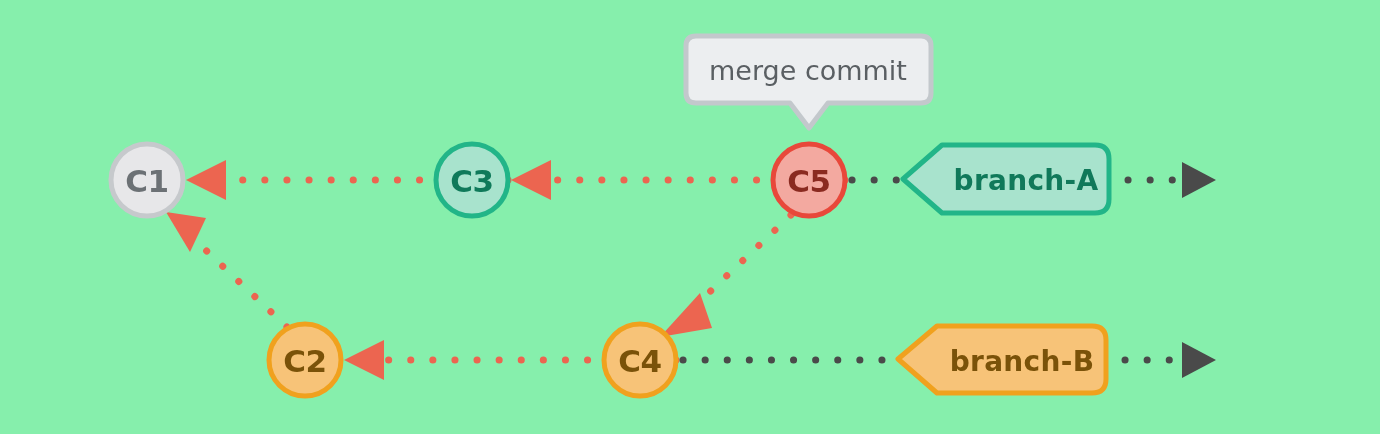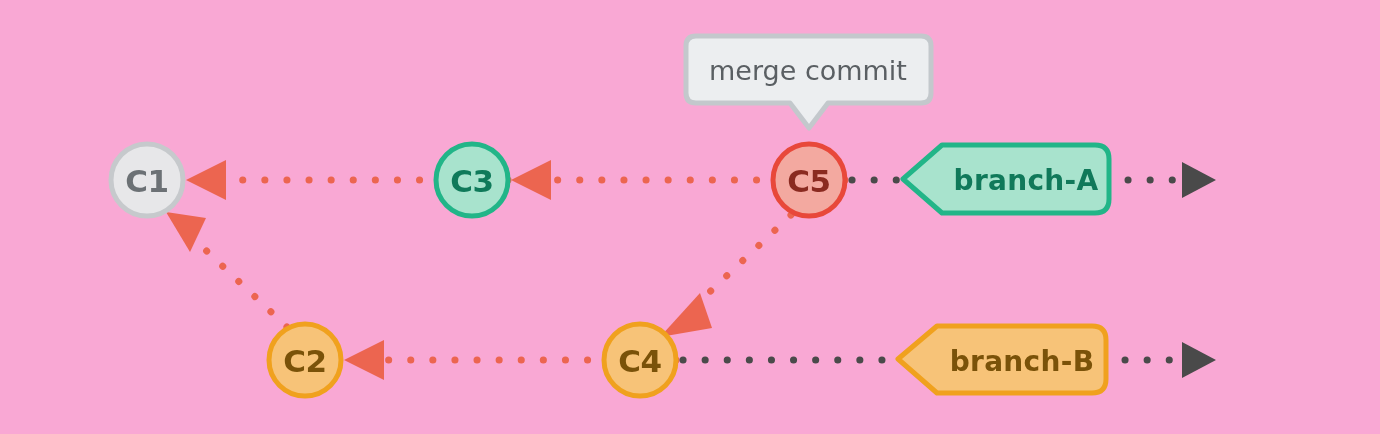--- a/index.html
+++ b/index.html
@@ -8,21 +8,21 @@
     padding: 0;
     background: #ffffff;
   }
   body {
     font-family: "DejaVu Sans", sans-serif;
   }
   #canvas {
     position: relative;
     width: 1380px;
     height: 434px;
-    background: #f9a8d4;
+    background: #86efac;
     overflow: hidden;
   }
   #graph-svg {
     position: absolute;
     top: 0;
     left: 0;
     width: 1380px;
     height: 434px;
   }
   .node-label {

